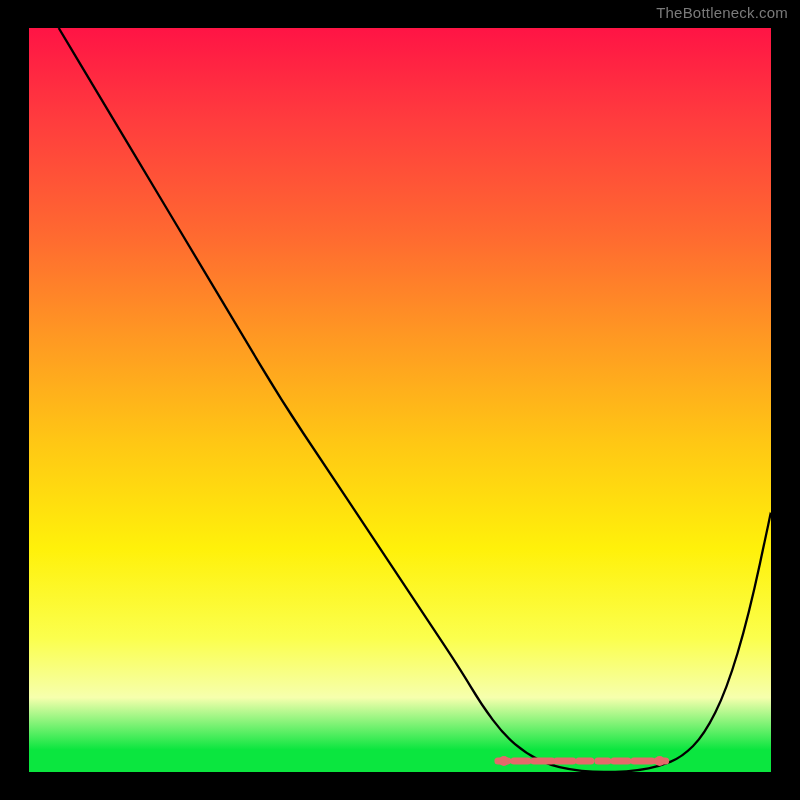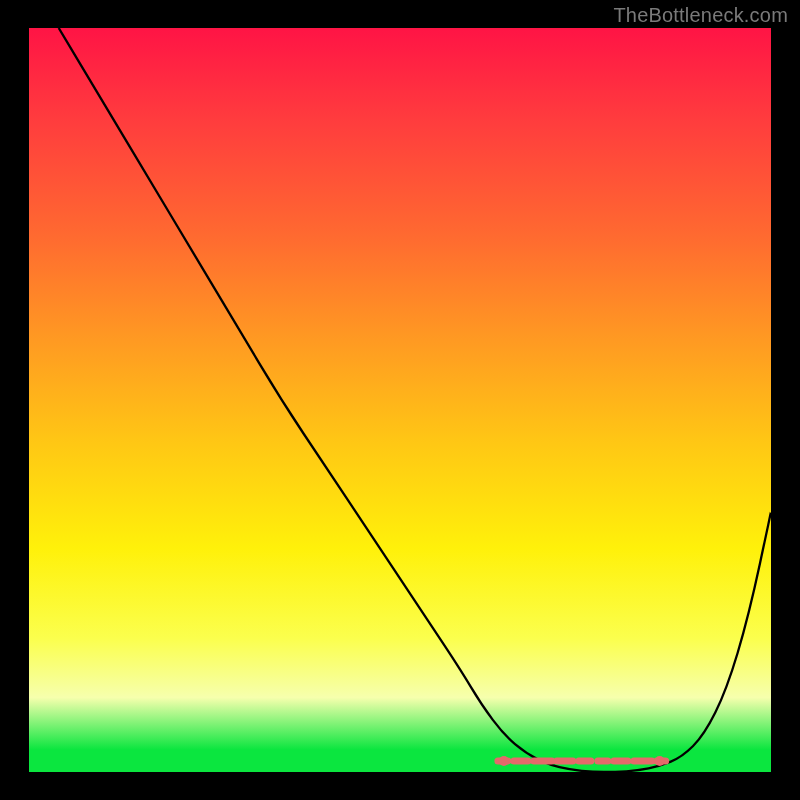--- a/index.html
+++ b/index.html
@@ -43,21 +43,21 @@
     left: 0;
     top: 0;
     width: 742px;
     height: 744px;
   }
   .attribution {
     position: absolute;
     top: 4px;
     right: 12px;
     color: #7a7a7a;
-    font-size: 20px;
+    font-size: 15px;
     font-weight: 500;
     letter-spacing: 0.2px;
   }
   .curve {
     stroke: #000;
     stroke-width: 2.3;
     fill: none;
   }
   .bottom-marks {
     stroke: #e46a6a;

